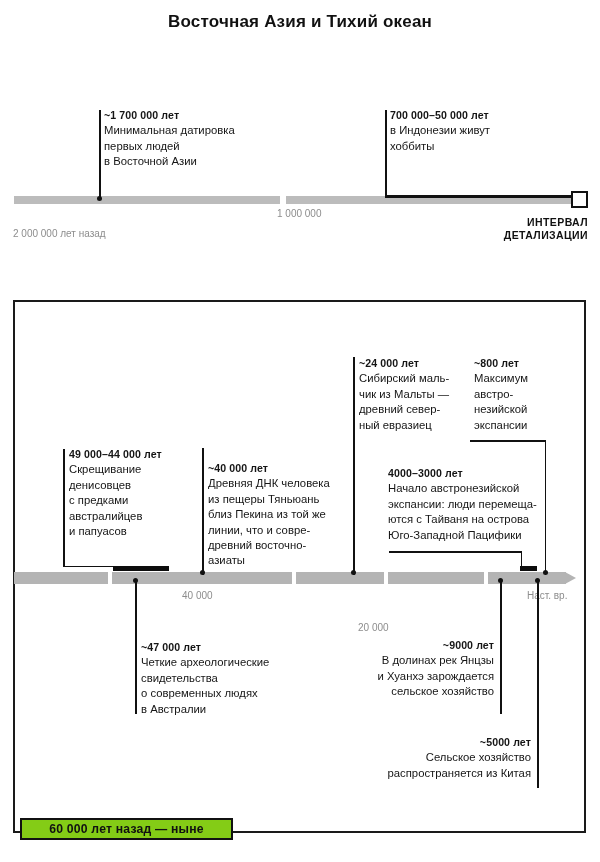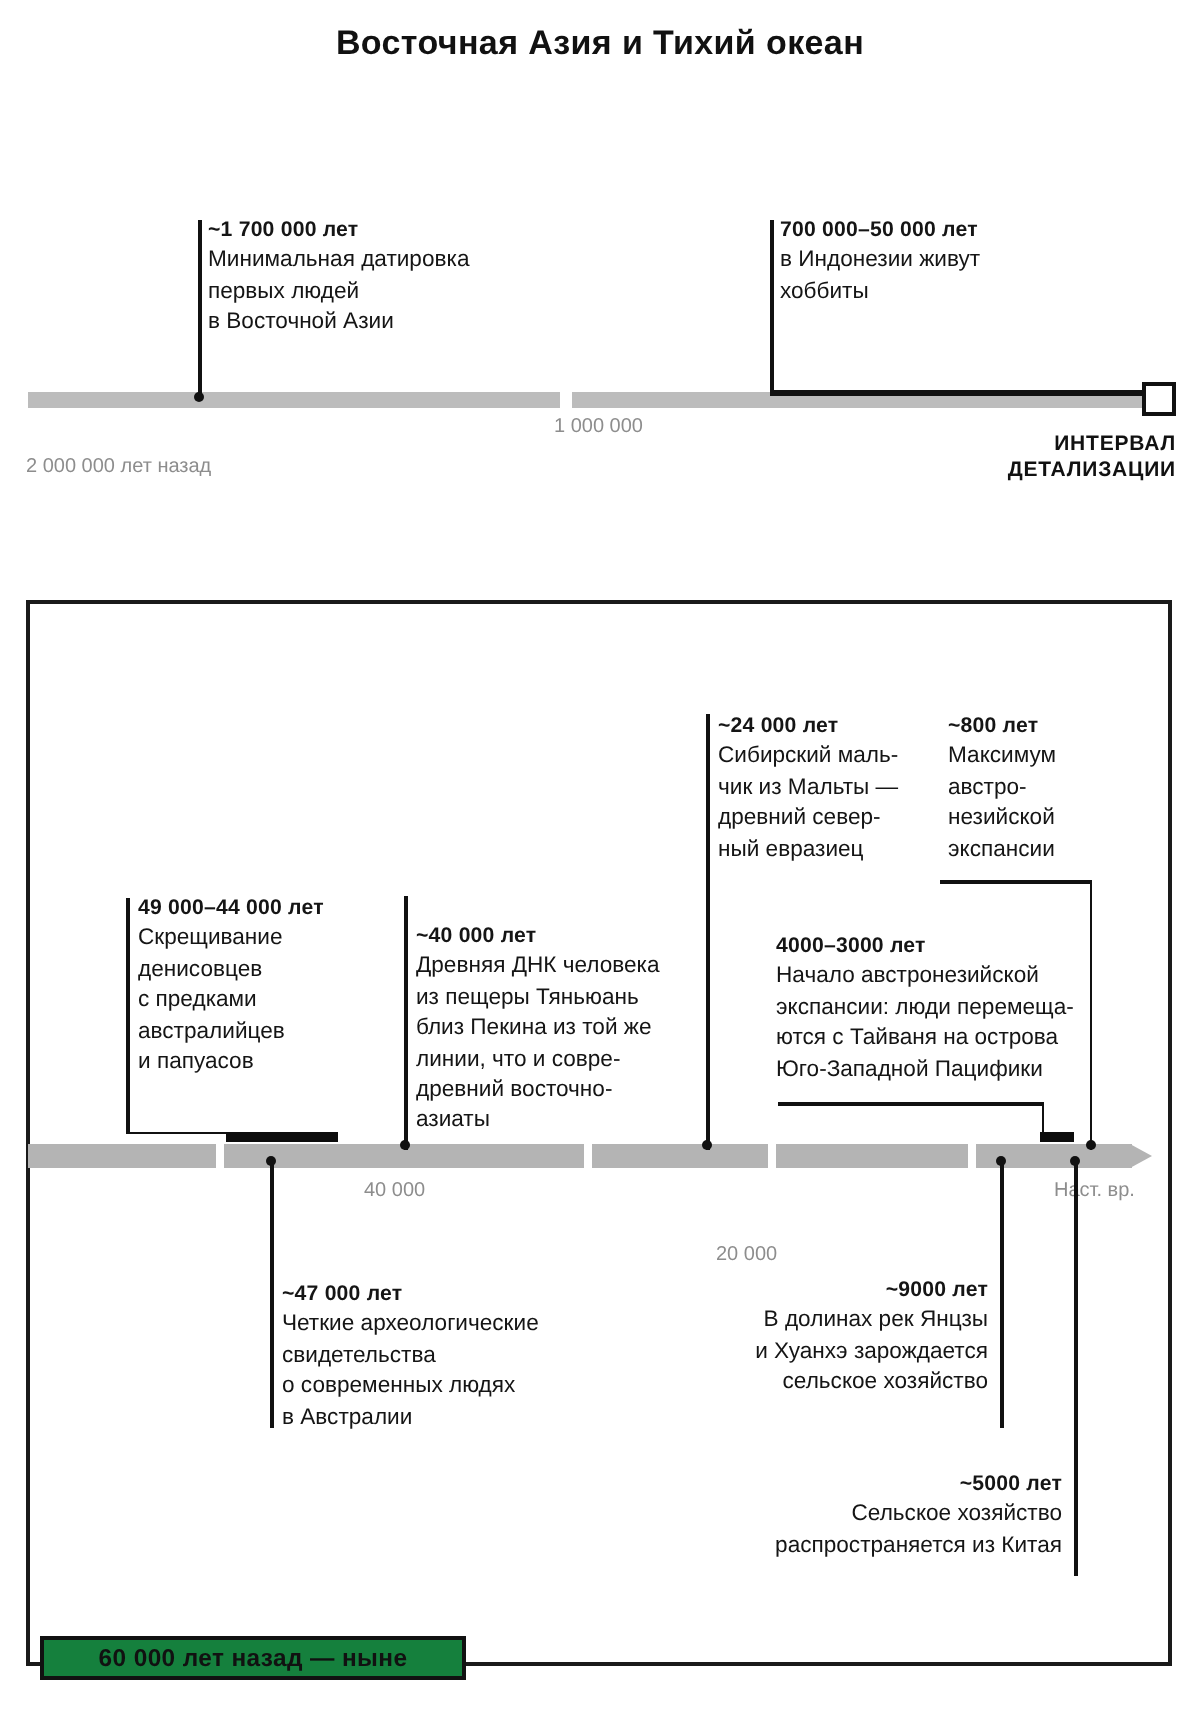--- a/index.html
+++ b/index.html
@@ -60,21 +60,21 @@
     position:absolute; left:565px; top:572px;
     width:0;height:0;
     border-top:6px solid transparent;
     border-bottom:6px solid transparent;
     border-left:11px solid #b4b4b4;
   }
   .axis-tick{ font-size:10px; color:#8d8d8d; white-space:nowrap; }
 
   #caption-box{
     left:20px; top:818px; width:213px; height:22px;
-    border:2px solid #111; background:#15803d;
+    border:2px solid #111; background:#84cc16;
     display:flex; align-items:center; justify-content:center;
     font-size:12.2px; font-weight:bold; letter-spacing:.2px;
   }
 </style>
 </head>
 <body>
 
 <div class="abs" id="page-title">Восточная Азия и Тихий океан</div>
 
 <div>

